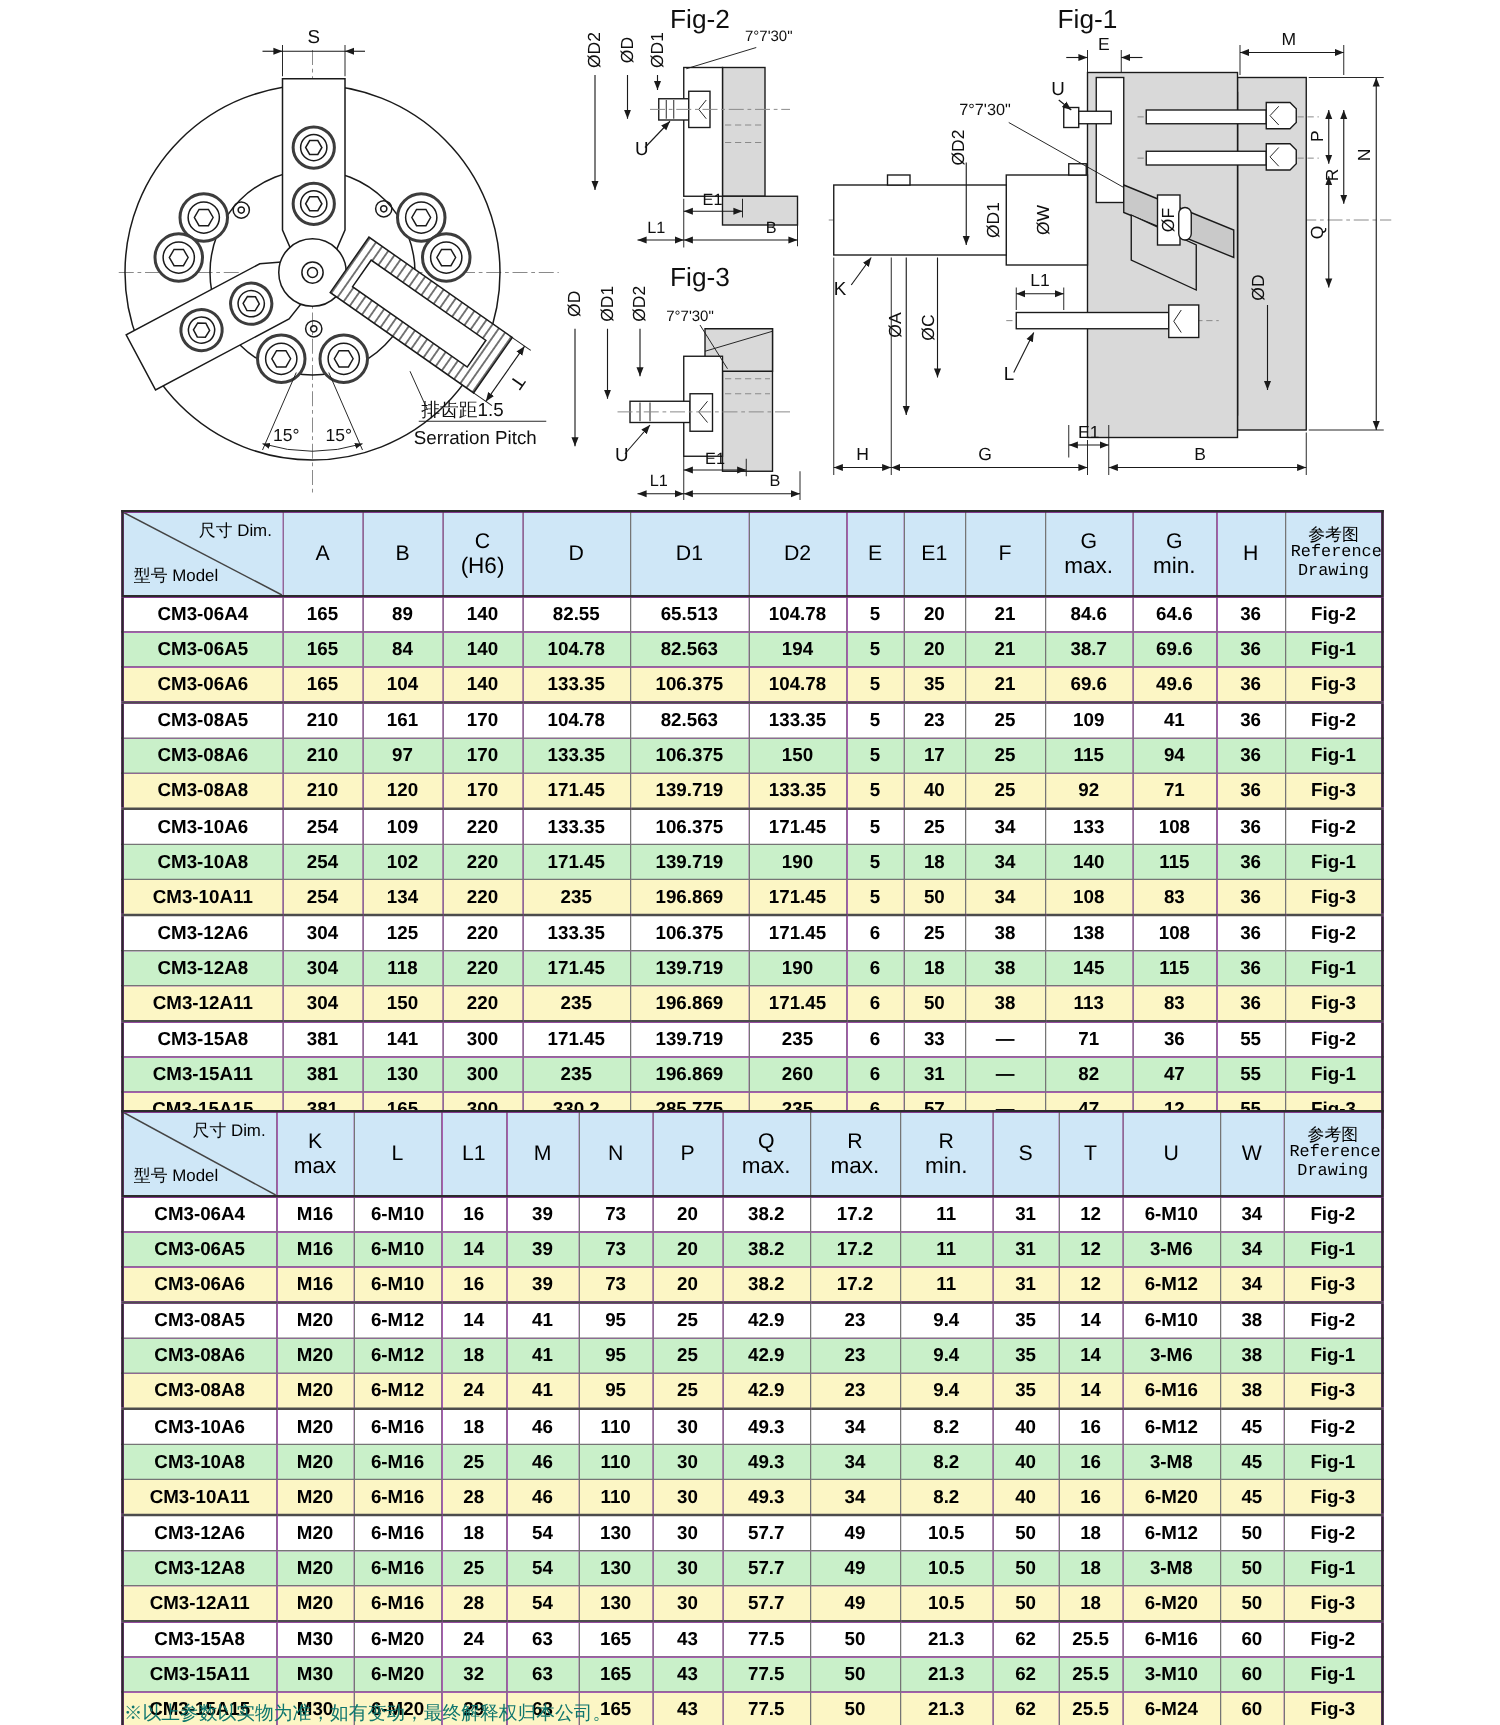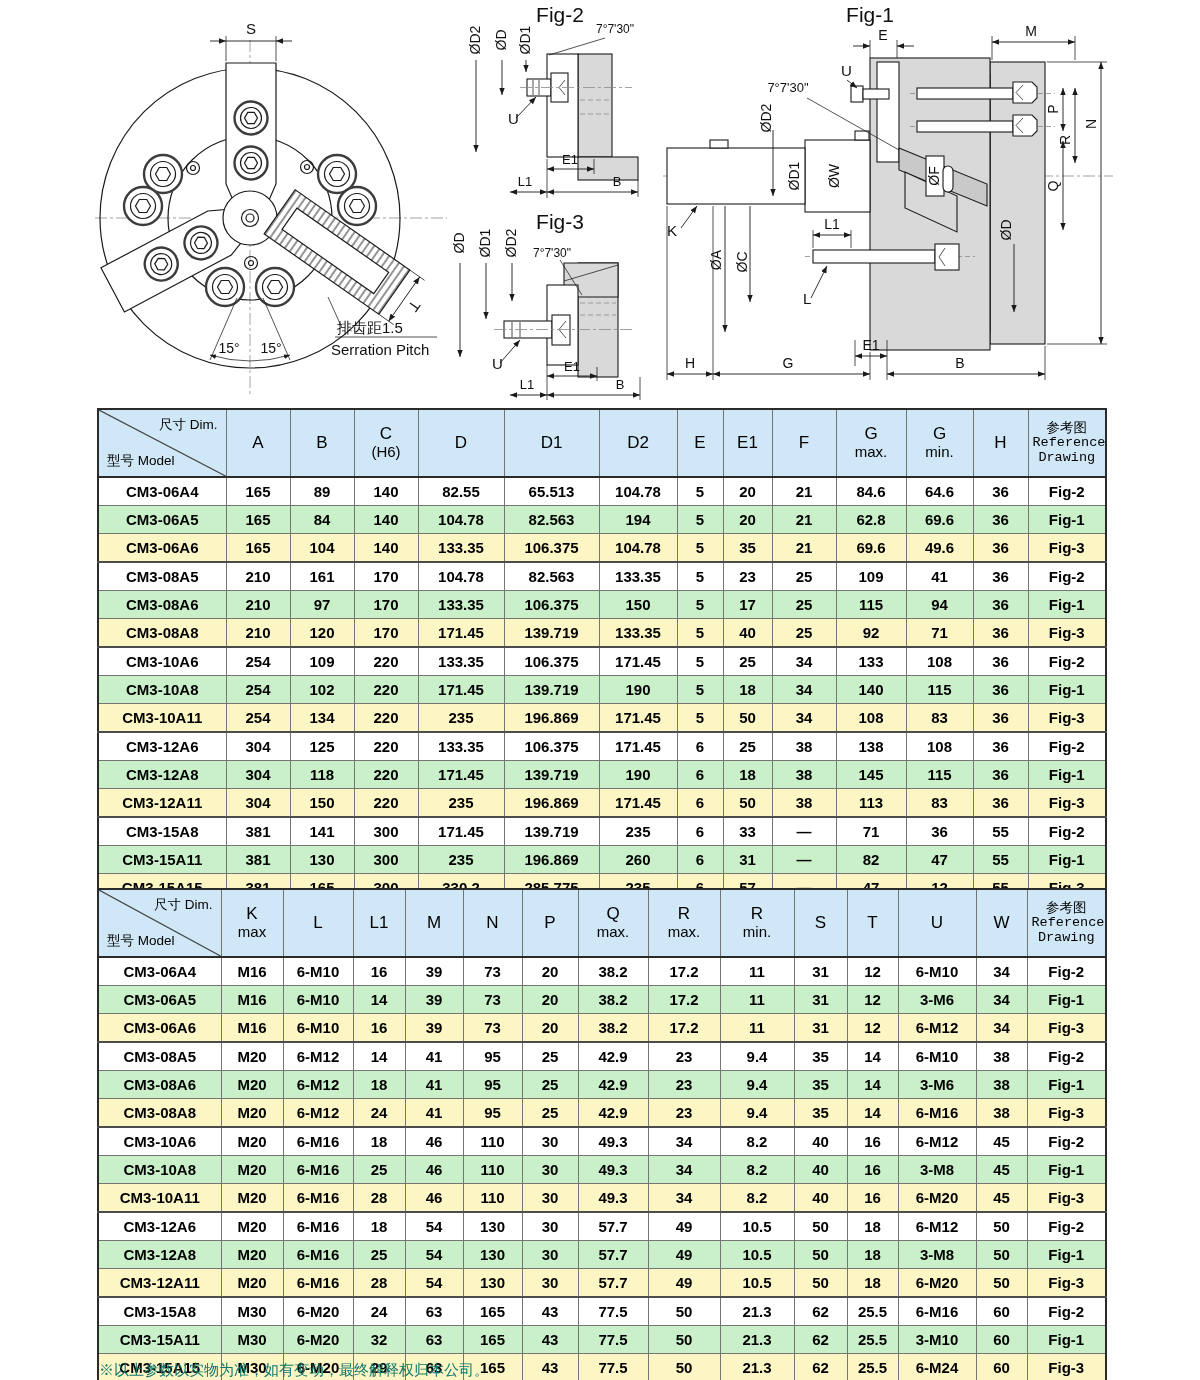--- a/index.html
+++ b/index.html
@@ -24,21 +24,21 @@
   .cl2{stroke:#8a8a8a;stroke-width:0.8;stroke-dasharray:5 3;fill:none;}
   .screwring{fill:#fff;stroke:#3c3c3c;stroke-width:2.4;}
 
   table.dims{position:absolute;left:97px;width:1008px;border-collapse:collapse;table-layout:fixed;background:#d946ef;border:2.5px solid #2b2b2b;}
   #table1{top:408px;}
   #table2{top:888px;}
   .dims th,.dims td{border:1px solid #757575;text-align:center;vertical-align:middle;padding:0;overflow:hidden;}
   .dims thead th{background:#cfe7f7;height:66px;font-weight:400;color:#000;}
   .dims thead tr{border-bottom:2px solid #2b2b2b;}
   .h-main{font-size:17px;line-height:1.05;}
-  .h-sub{font-size:15px;line-height:1.1;margin-top:1px;}
+  .h-sub{font-size:18px;line-height:1.1;margin-top:1px;}
   th.ref-col .h-main{font-size:13.5px;}
   th.ref-col .h-sub{font-size:13.5px;padding:0 4px;font-family:Liberation Mono, monospace;}
   .dims tbody td{height:27px;font-size:15px;font-weight:700;color:#000;}
   td.model{font-size:15.5px;}
   tr.tone-white td{background:#ffffff;}
   tr.tone-green td{background:#c9f0c9;}
   tr.tone-yellow td{background:#fcf6c5;}
   tr.group-start td{border-top:2px solid #4c4c4c;}
   th.corner{position:relative;}
   th.corner .diag{position:absolute;left:0;top:0;width:100%;height:100%;}
@@ -489,21 +489,21 @@
           <td class="model">CM3-06A5</td>
           <td>165</td>
           <td>84</td>
           <td>140</td>
           <td>104.78</td>
           <td>82.563</td>
           <td>194</td>
           <td>5</td>
           <td>20</td>
           <td>21</td>
-          <td>62.8</td>
+          <td>38.7</td>
           <td>69.6</td>
           <td>36</td>
           <td>Fig-1</td>
         </tr>
         <tr class="tone-yellow">
           <td class="model">CM3-06A6</td>
           <td>165</td>
           <td>104</td>
           <td>140</td>
           <td>133.35</td>

